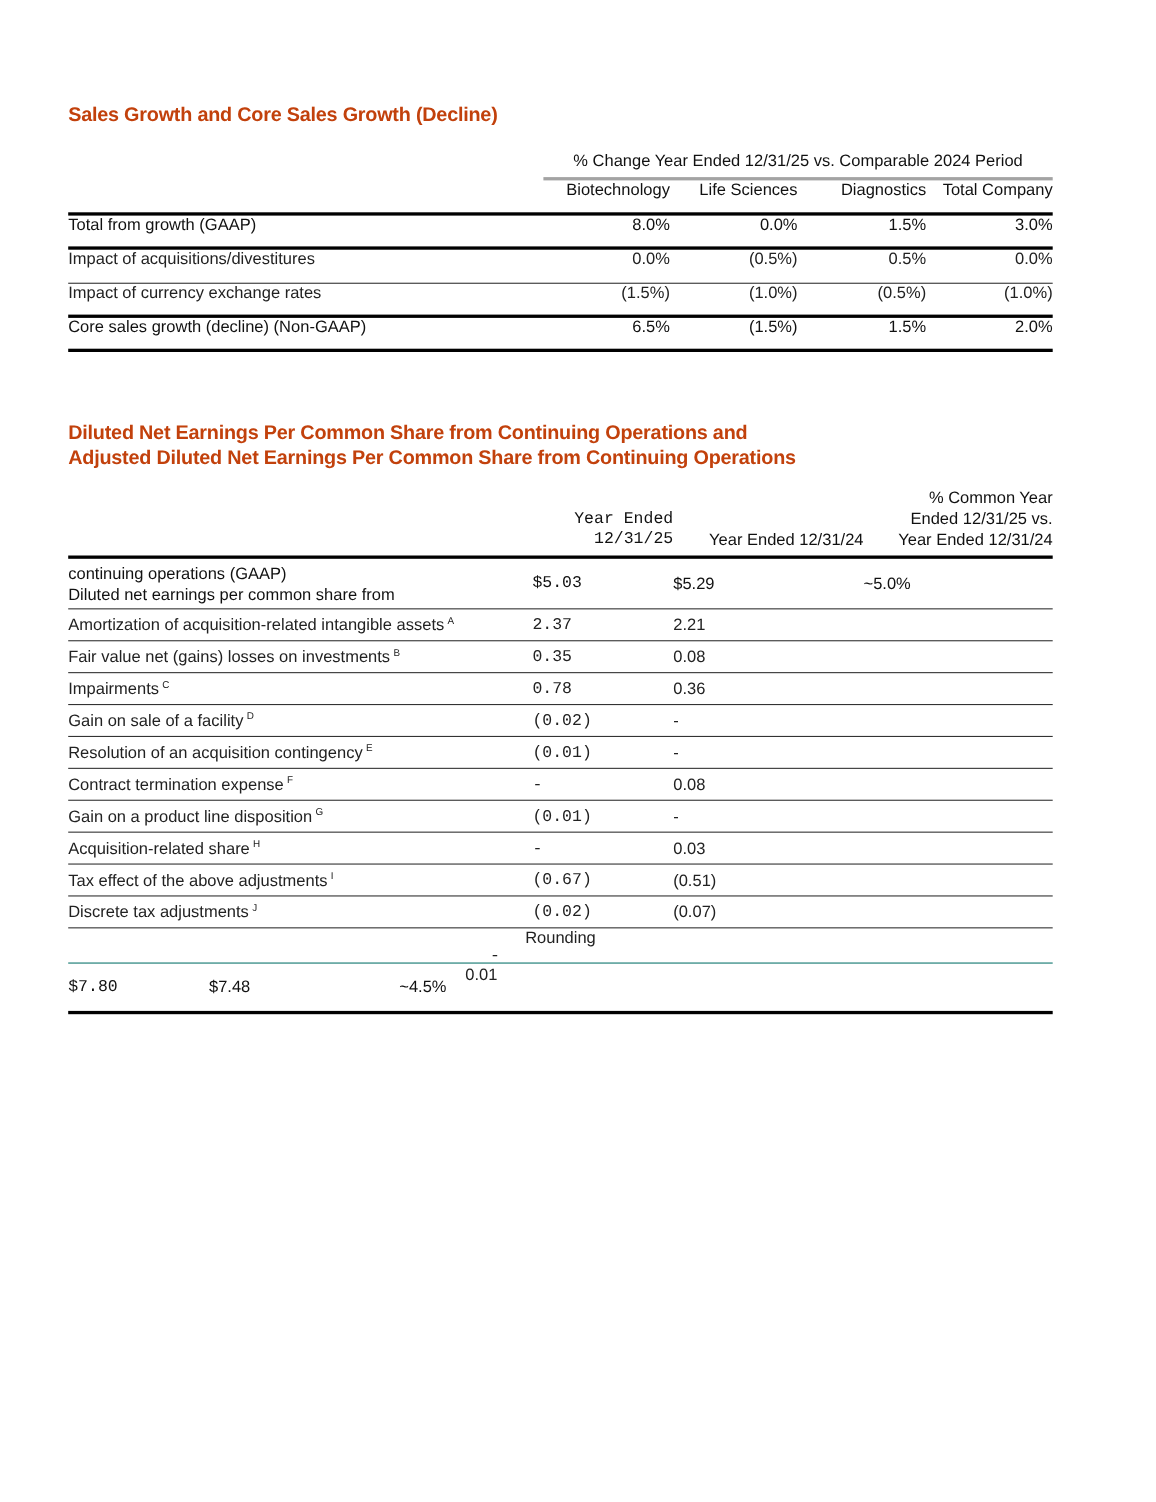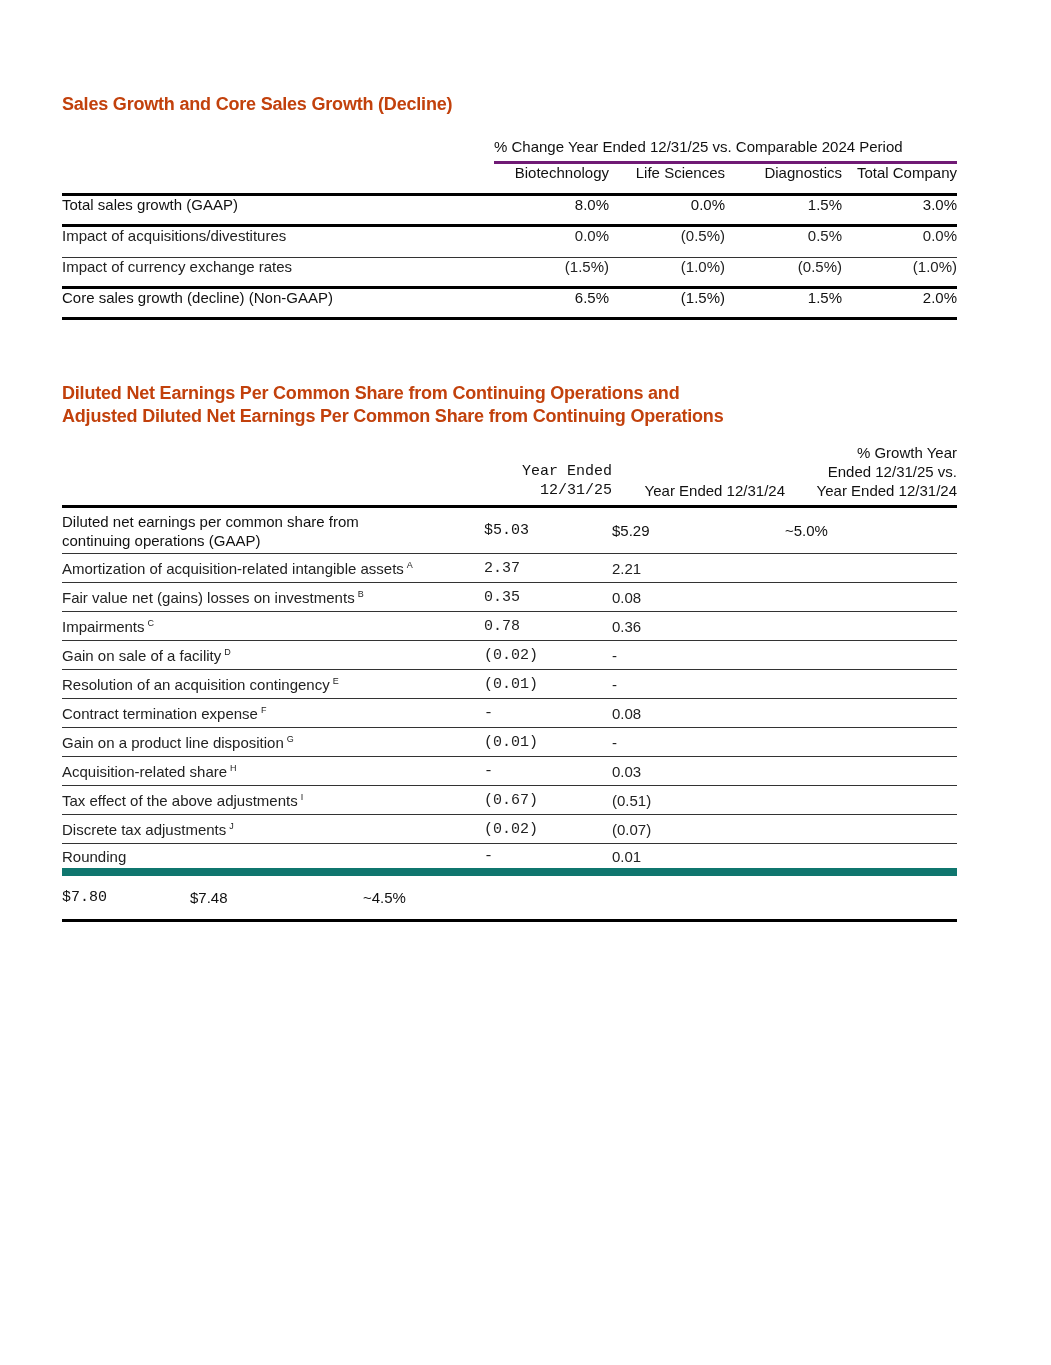--- a/index.html
+++ b/index.html
@@ -20,24 +20,24 @@
       letter-spacing: -0.2px;
     }
     #title1 { position: absolute; top: 93px; left: 0; }
     #title2 { position: absolute; top: 382px; left: 0; }
 
     
     #table1 { position: absolute; top: 136px; left: 0; width: 895px; }
     .t1-super {
       margin-left: 432px;
       width: 463px;
-      text-align: left;
+      text-align: center;
       font-size: 15px;
       padding-bottom: 6px;
-      border-bottom: 3px solid #701a75;
+      border-bottom: 3px solid #a3a3a3;
       height: 28px;
       line-height: 22px;
     }
     .t1-row {
       display: flex;
       height: 31px;
       font-size: 15px;
     }
     .t1-head { height: 32px; border-bottom: 3px solid #000; }
     .t1-row .label { flex: 1 1 auto; }
@@ -63,21 +63,21 @@
     .t2-head .c { text-align: right; line-height: 19px; }
     .t2-row {
       display: flex;
       align-items: center;
       height: 29px;
       font-size: 15px;
       border-bottom: 1px solid #333;
     }
     .t2-row.tall { height: 46px; line-height: 19px; }
     .t2-row.tallbold { height: 46px; line-height: 19px; border-bottom: 3px solid #000; }
-    .t2-row.pre-total { border-bottom: 8px solid #0f766e; height: 32px; }
+    .t2-row.pre-total { border-bottom: 1px solid #0f766e; height: 32px; flex-direction: column; }
     .t2-row .label, .t2-head .label { flex: 1 1 auto; }
     .c.d1 { width: 128px; font-family: Liberation Mono, monospace; }
     .c.d2 { width: 173px; }
     .c.d3 { width: 172px; }
     .t2-row .c { text-align: left; }
     .sup { font-size: 9px; vertical-align: super; margin-left: 3px; line-height: 0; }
     .muted { color: #222; }
   </style>
 </head>
 <body>
@@ -90,21 +90,21 @@
     <div class="t1-super">% Change Year Ended 12/31/25 vs. Comparable 2024 Period</div>
     <div class="t1-row t1-head">
       <span class="label"></span>
       <span class="c c1">Biotechnology</span>
       <span class="c c2">Life Sciences</span>
       <span class="c c3">Diagnostics</span>
       <span class="c c4">Total Company</span>
     </div>
 
     <div class="t1-row thick">
-      <span class="label">Total sales growth (GAAP)</span>
+      <span class="label">Total from growth (GAAP)</span>
       <span class="c c1">8.0%</span>
       <span class="c c2">0.0%</span>
       <span class="c c3">1.5%</span>
       <span class="c c4">3.0%</span>
     </div>
 
     <div class="t1-row thin muted">
       <span class="label">Impact of acquisitions/divestitures</span>
       <span class="c c1">0.0%</span>
       <span class="c c2">(0.5%)</span>
@@ -133,30 +133,30 @@
     <div>Diluted Net Earnings Per Common Share from Continuing Operations and</div>
     <div>Adjusted Diluted Net Earnings Per Common Share from Continuing Operations</div>
   </div>
 
   <div id="table2">
     <div class="t2-head">
       <span class="label"></span>
       <span class="c d1">Year Ended 12/31/25</span>
       <span class="c d2">Year Ended 12/31/24</span>
       <span class="c d3">
-        <div>% Growth Year</div>
+        <div>% Common Year</div>
         <div>Ended 12/31/25 vs.</div>
         <div>Year Ended 12/31/24</div>
       </span>
     </div>
 
     <div class="t2-row tall">
       <span class="label">
+        <div>continuing operations (GAAP)</div>
         <div>Diluted net earnings per common share from</div>
-        <div>continuing operations (GAAP)</div>
       </span>
       <span class="c d1">$5.03</span>
       <span class="c d2">$5.29</span>
       <span class="c d3">~5.0%</span>
     </div>
 
     <div class="t2-row muted">
       <span class="label"><span>Amortization of acquisition-related intangible assets</span><span class="sup">A</span></span>
       <span class="c d1">2.37</span>
       <span class="c d2">2.21</span>

